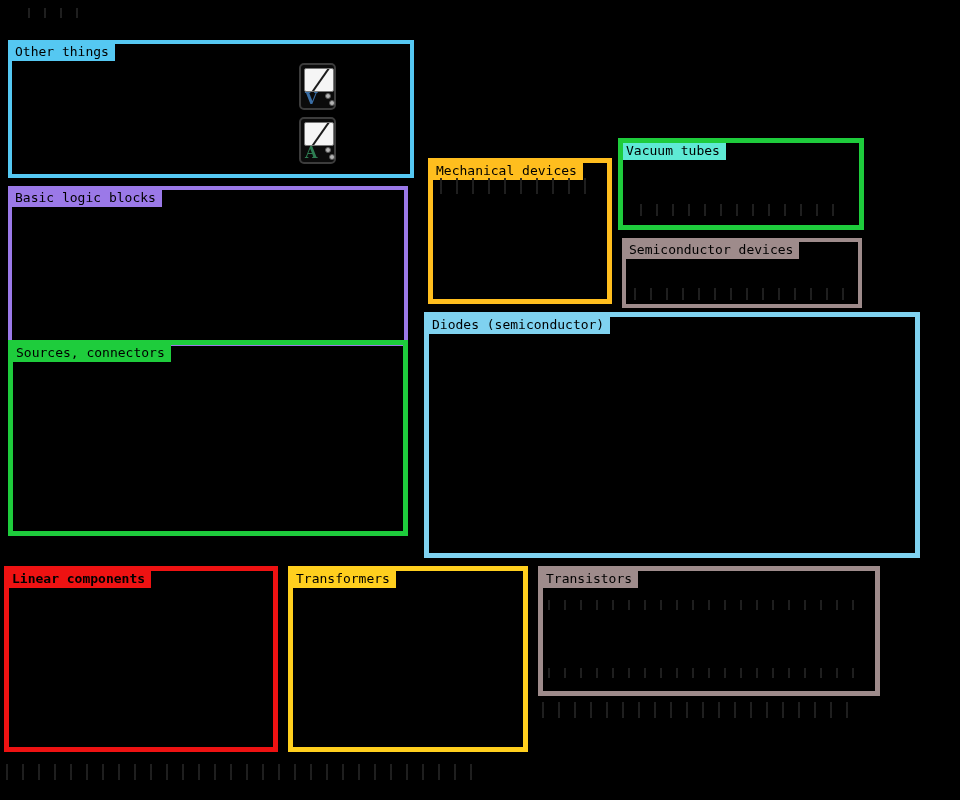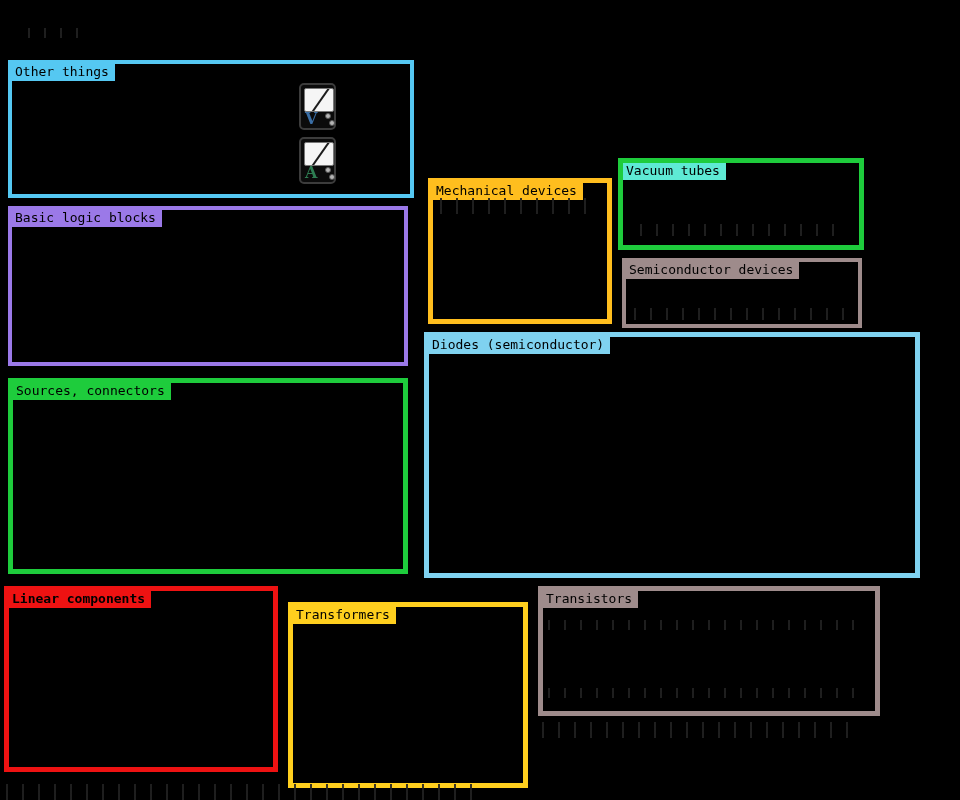--- a/index.html
+++ b/index.html
@@ -3,21 +3,21 @@
 <meta charset="utf-8">
 <style>
   html,body { margin:0; padding:0; }
   body {
     width:960px; height:800px;
     background:#000;
     position:relative;
     font-family:"DejaVu Sans Mono","Liberation Mono",monospace;
     overflow:hidden;
   }
-  .canvas { position:absolute; left:0; top:0; width:960px; height:613px;margin-top:20px; }
+  .canvas { position:absolute; left:0; top:0; width:960px; height:613px; }
 
   .group {
     position:absolute;
     box-sizing:border-box;
     border-style:solid;
     background:transparent;
   }
   .group-label {
     position:absolute;
     top:0; left:0;
@@ -26,33 +26,33 @@
     line-height:16px;
     padding:0 6px 1px 3px;
     white-space:nowrap;
   }
 
   
   .g-other        { left:8px;   top:40px;  width:406px; height:138px; border-width:4px; border-color:#55c8f2; }
   .g-other        .group-label { background:#55c8f2; }
   .g-logic        { left:8px;   top:186px; width:400px; height:160px; border-width:4px; border-color:#9b79e8; }
   .g-logic        .group-label { background:#9b79e8; }
-  .g-sources      { left:8px;   top:358px; width:400px; height:196px; border-width:5px; border-color:#1ecc3c; }
+  .g-sources      { left:8px;   top:340px; width:400px; height:196px; border-width:5px; border-color:#1ecc3c; }
   .g-sources      .group-label { background:#1ecc3c; }
   .g-mech         { left:428px; top:158px; width:184px; height:146px; border-width:5px; border-color:#ffbe1e; }
   .g-mech         .group-label { background:#ffbe1e; }
   .g-vacuum       { left:618px; top:138px; width:246px; height:92px;  border-width:5px; border-color:#1ecc3c; }
   .g-vacuum       .group-label { background:#5eead4; }
   .g-semi         { left:622px; top:238px; width:240px; height:70px;  border-width:4px; border-color:#9e8b8b;padding-left:32px; }
   .g-semi         .group-label { background:#9e8b8b; }
   .g-diodes       { left:424px; top:312px; width:496px; height:246px; border-width:5px; border-color:#7fd2f0;padding-left:32px; }
   .g-diodes       .group-label { background:#7fd2f0; }
   .g-linear       { left:4px;   top:566px; width:274px; height:186px; border-width:5px; border-color:#ee1212; }
   .g-linear       .group-label { background:#ee1212;font-weight:bold; }
-  .g-transformers { left:288px; top:582px; width:240px; height:186px; border-width:5px; border-color:#ffcf1e; }
+  .g-transformers { left:288px; top:566px; width:240px; height:186px; border-width:5px; border-color:#ffcf1e; }
   .g-transformers .group-label { background:#ffcf1e; }
   .g-transistors  { left:538px; top:566px; width:342px; height:130px; border-width:5px; border-color:#9e8b8b; }
   .g-transistors  .group-label { background:#9e8b8b; }
 
   
   .meter { position:absolute; width:37px; height:47px; }
   .meter-m1 { left:287px; top:19px; }
   .meter-m2 { left:287px; top:73px; }
   .meter-body {
     position:absolute; left:0; top:0;

